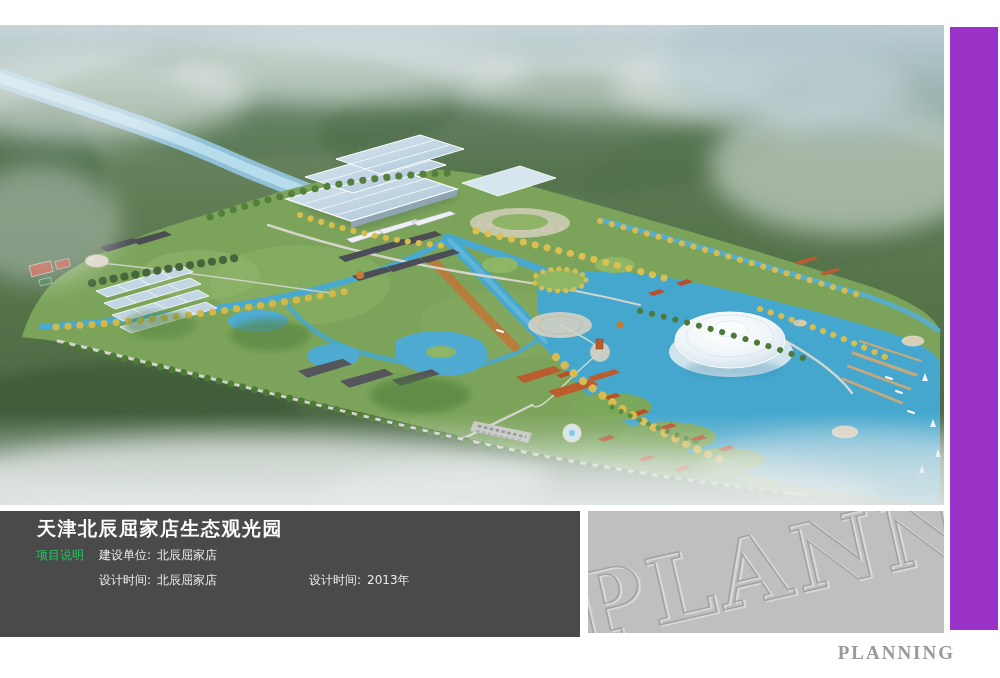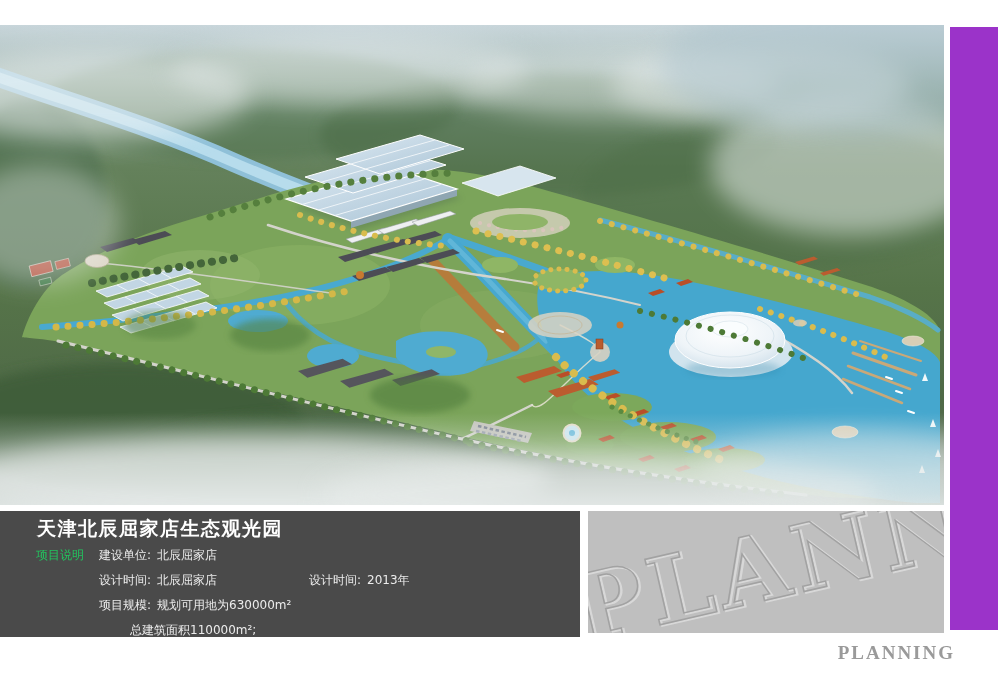--- a/index.html
+++ b/index.html
@@ -302,28 +302,20 @@
       </span>
     </div>
     <div class="ip-row r2">
       <span class="p1">
         <span>设计时间:</span><span class="val">北辰屈家店</span>
       </span>
       <span class="p2">
         <span>设计时间:</span><span class="val">2013年</span>
       </span>
     </div>
-    <div class="ip-row r3">
-      <span class="p1">
-        <span>项目规模:</span><span class="val">规划可用地为630000m²</span>
-      </span>
-    </div>
-    <div class="ip-row r4">
-      <span class="p4">总建筑面积110000m²;</span>
-    </div>
   </div>
 
   <div class="watermark-panel">
     <svg width="356" height="122" viewBox="0 0 356 122">
       <g transform="rotate(-13 10 128)">
         <text x="-4" y="129.5" class="wm-text" font-size="92" fill="none" stroke="#d8d8d8" stroke-width="2.2">PLANNING</text>
         <text x="-6" y="128" class="wm-text" font-size="92" fill="none" stroke="#a2a2a2" stroke-width="1.5">PLANNING</text>
       </g>
     </svg>
   </div>

